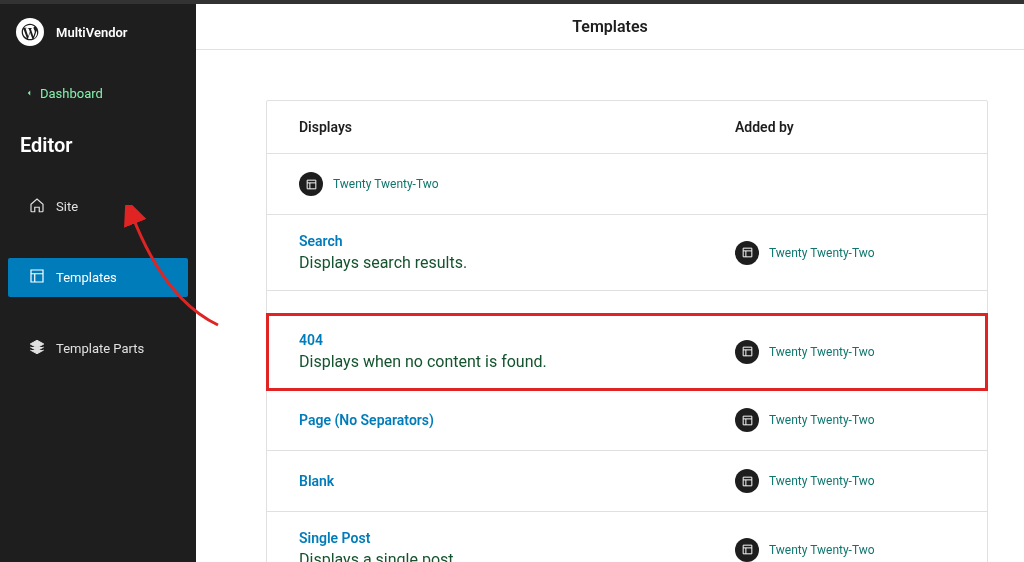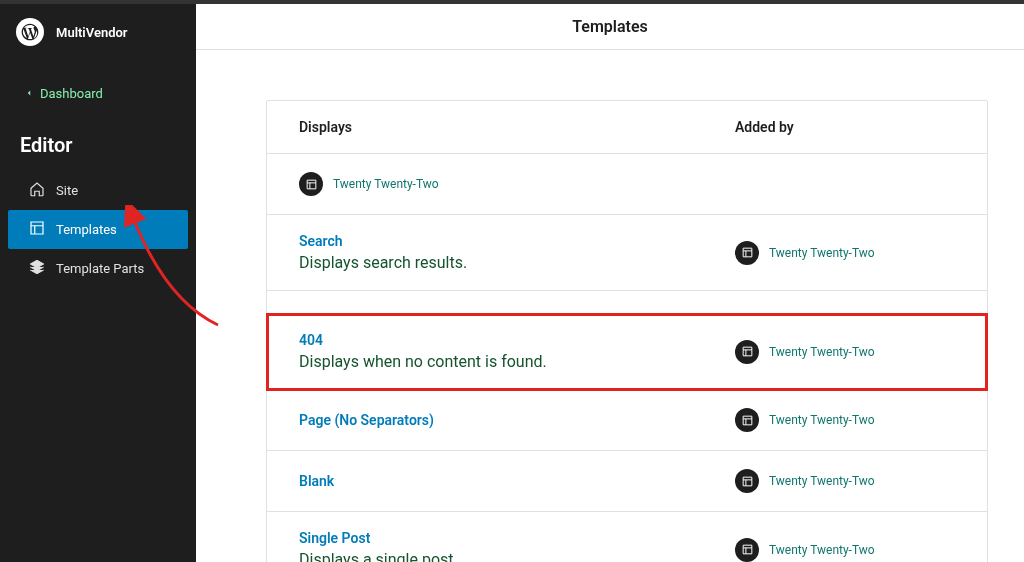--- a/index.html
+++ b/index.html
@@ -69,21 +69,21 @@
   flex-direction: column;
 }
 .sidebar-item {
   display: flex;
   align-items: center;
   padding: 9px 20px;
   gap: 10px;
   font-size: 13px;
   color: #e0e0e0;
   cursor: pointer;
-  margin: 0 8px;
+  margin: 16px 8px;
   border-radius: 2px;
 }
 .sidebar-item.active {
   background: #007cba;
   color: #fff;
 }
 .sidebar-item svg {
   width: 18px;
   height: 18px;
   flex-shrink: 0;

